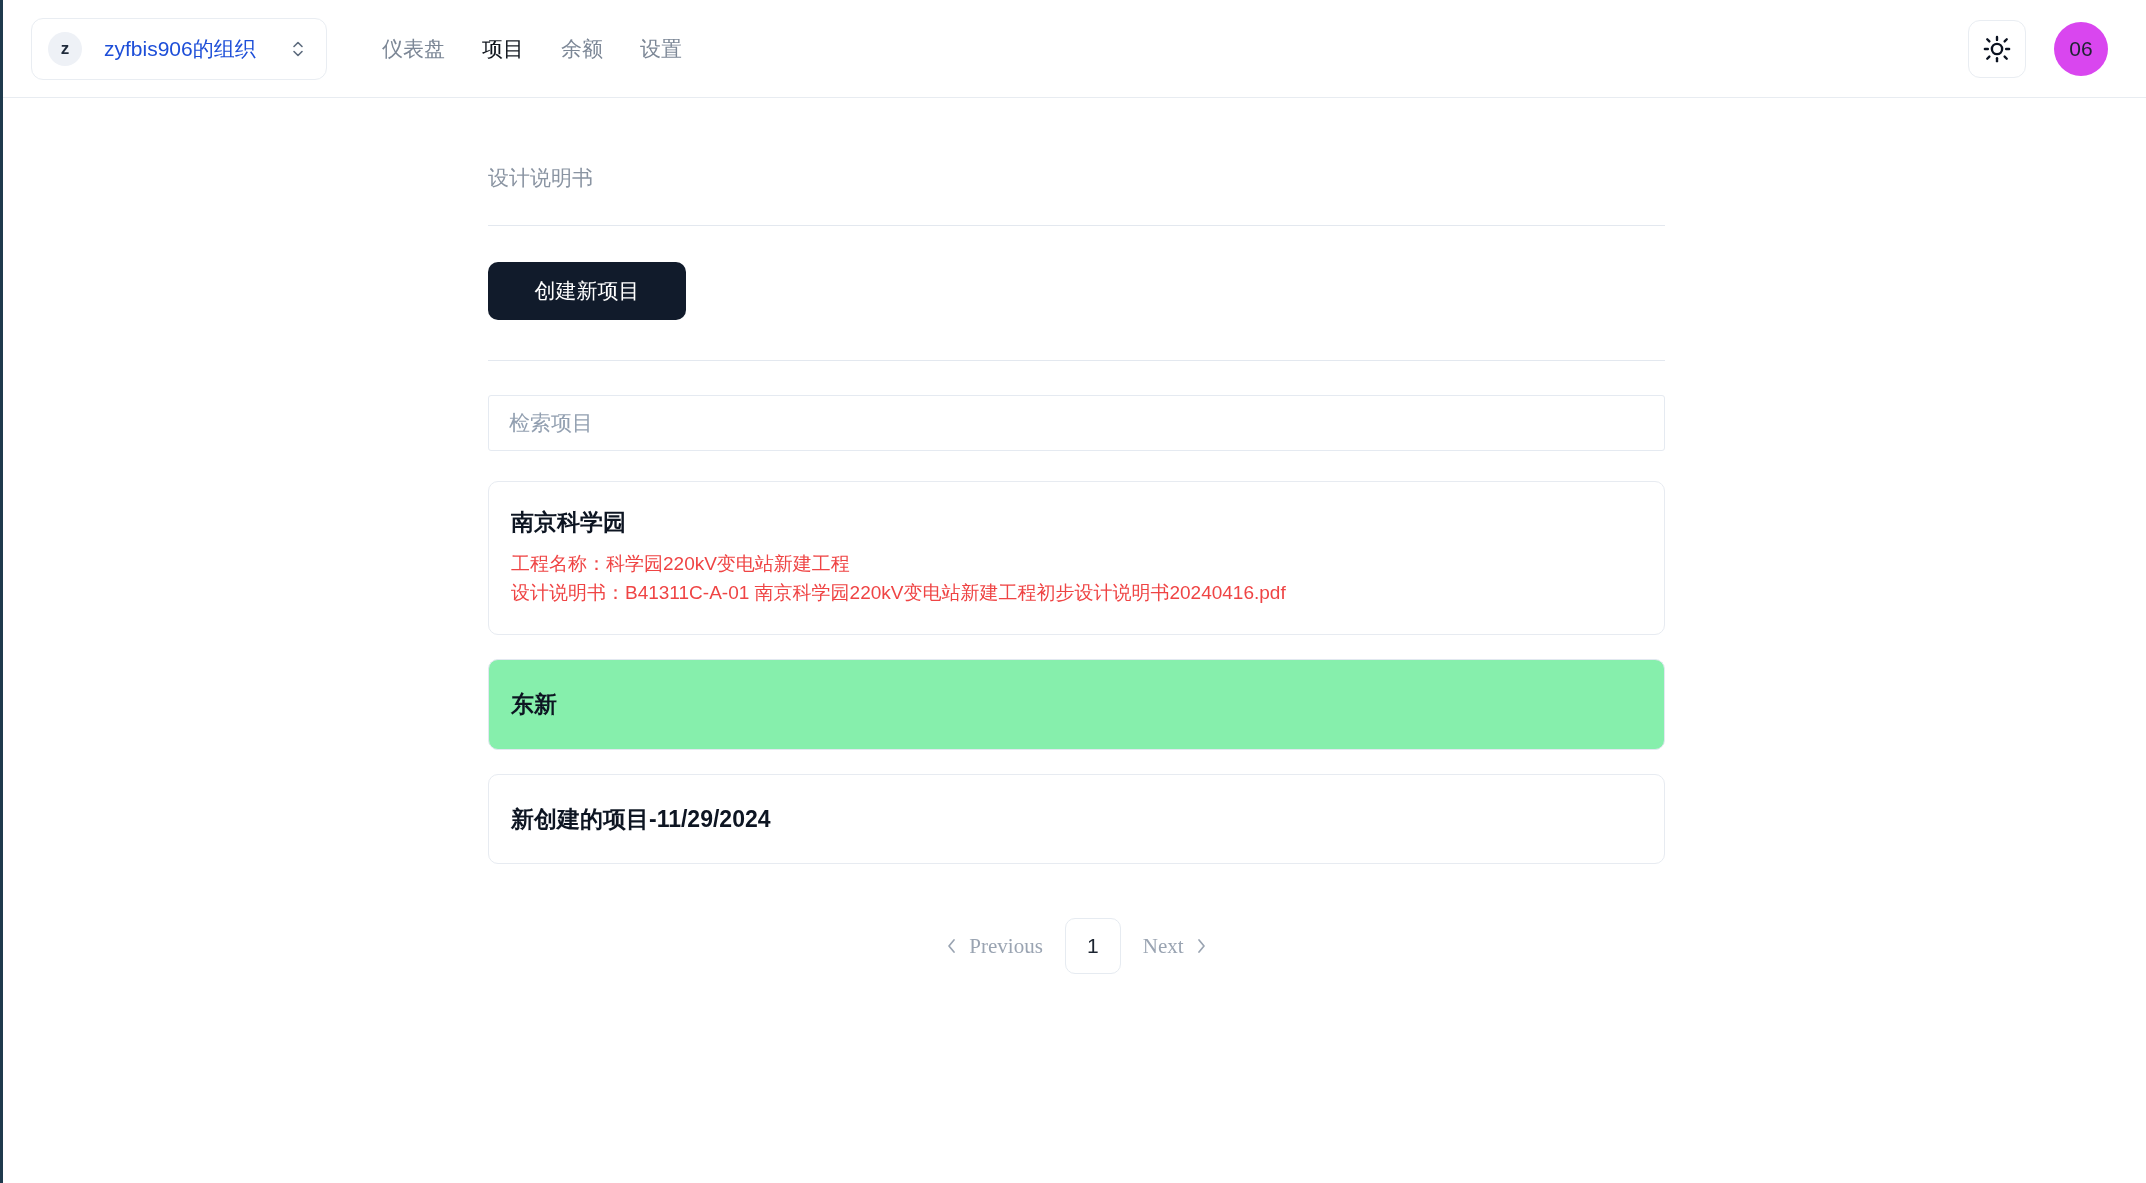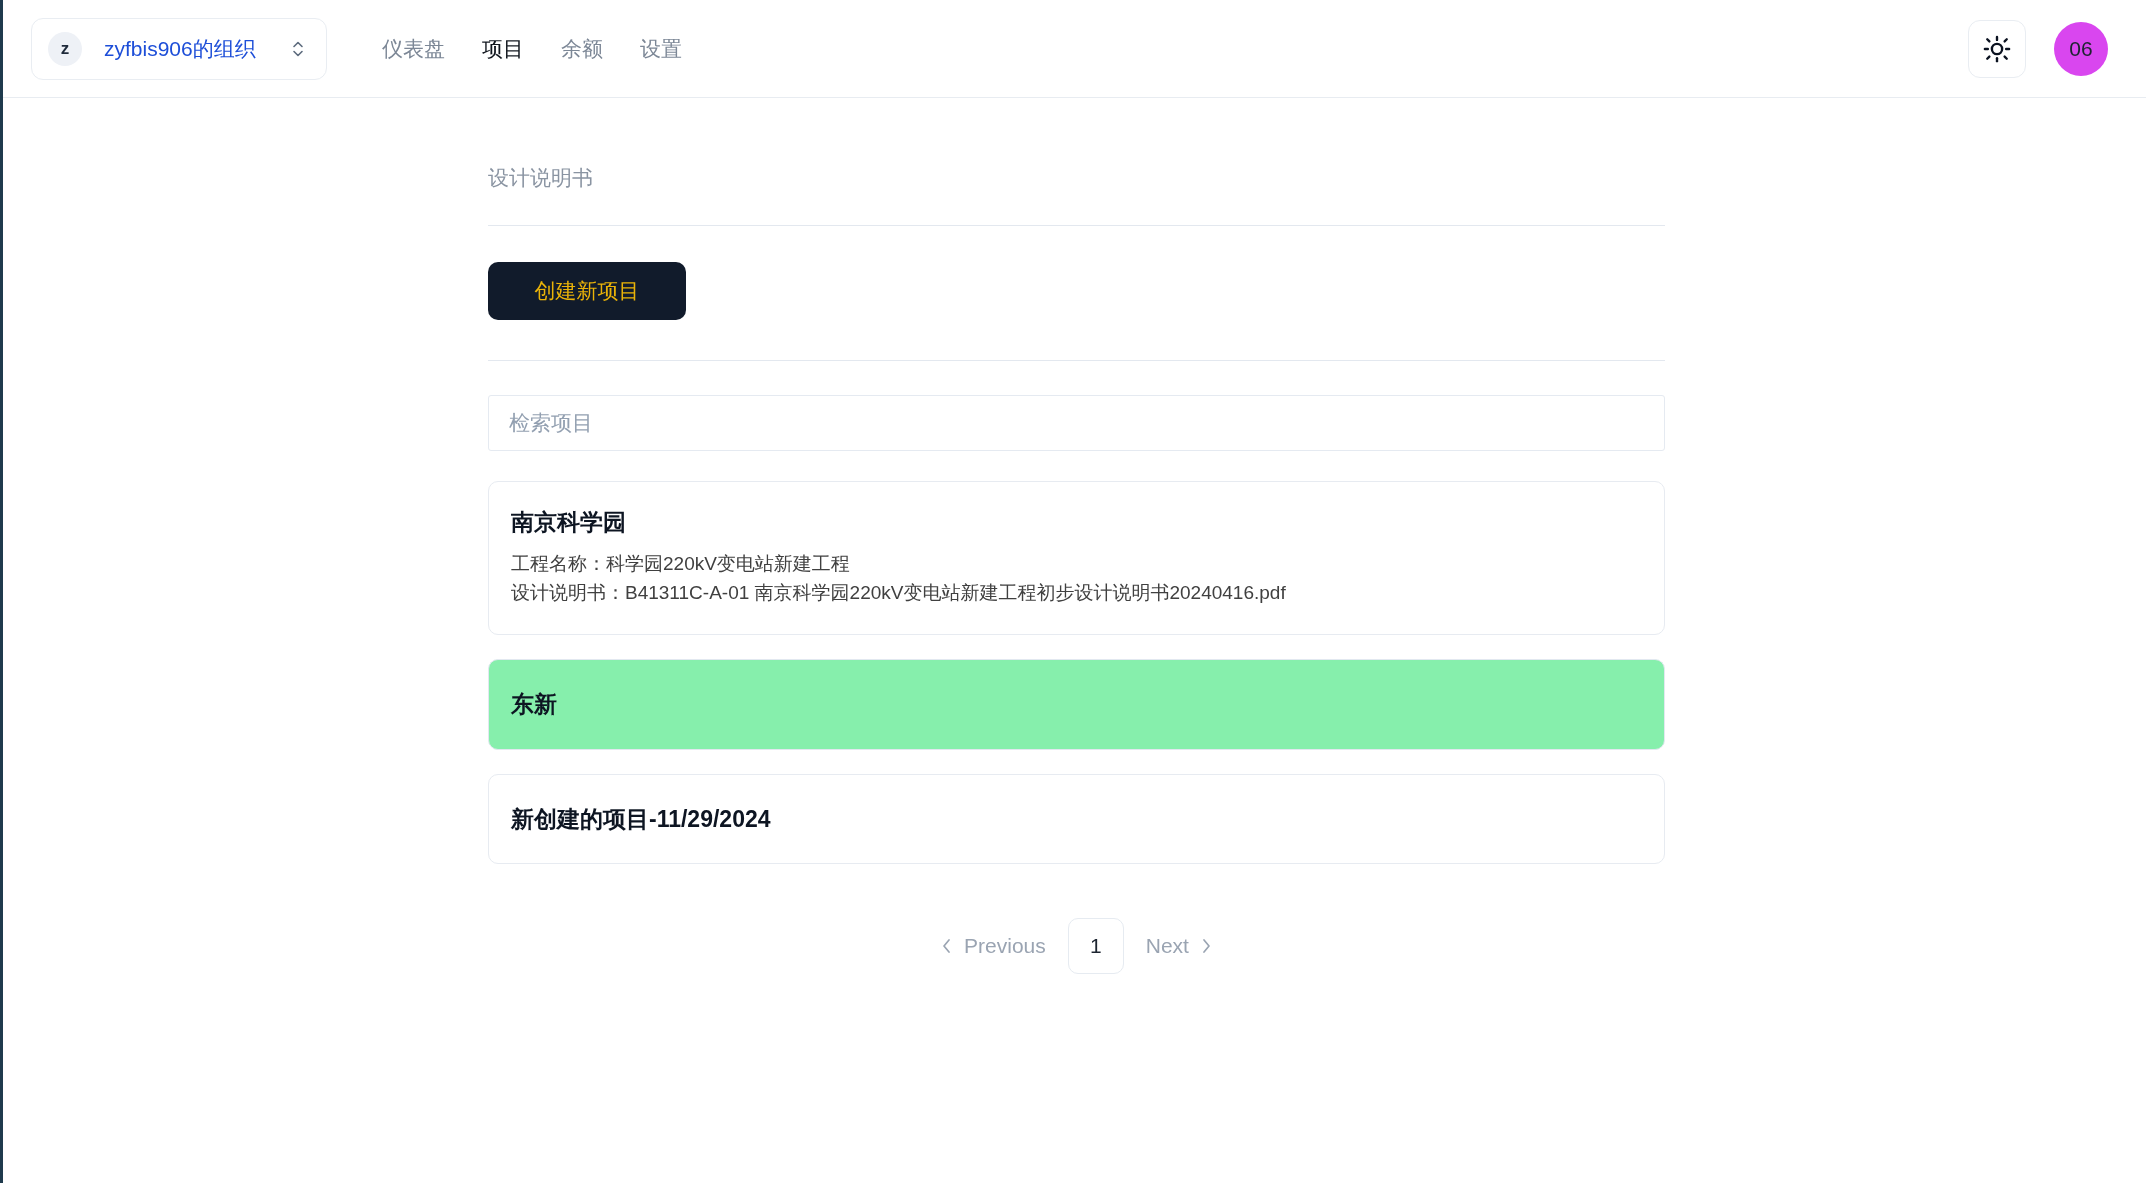--- a/index.html
+++ b/index.html
@@ -151,21 +151,21 @@
   }
 
   .btn-primary {
     display: inline-flex;
     align-items: center;
     justify-content: center;
     height: 58px;
     padding: 0 32px;
     min-width: 198px;
     background: #111b2b;
-    color: #eab308;
+    color: #ffffff;
     font-size: 21px;
     border: none;
     border-radius: 10px;
     cursor: pointer;
     font-family: inherit;
   }
 
   .search-wrap { padding-top: 34px; }
 
   .search-input {
@@ -203,21 +203,21 @@
     font-size: 23px;
     font-weight: 700;
     color: #0d1522;
     line-height: 1.25;
   }
 
   .project-meta { margin-top: 12px; }
 
   .project-meta-line {
     font-size: 19px;
-    color: #404040;
+    color: #ef4444;
     line-height: 1.55;
     white-space: nowrap;
     overflow: hidden;
     text-overflow: ellipsis;
   }
 
   
   .pagination {
     display: flex;
     align-items: center;
@@ -228,21 +228,21 @@
 
   .page-btn {
     display: flex;
     align-items: center;
     gap: 10px;
     font-size: 21px;
     color: #9aa4b2;
     background: none;
     border: none;
     cursor: pointer;
-    font-family: Liberation Sans, sans-serif;
+    font-family: Liberation Serif, serif;
     padding: 6px 8px;
     text-align: center;
   }
 
   .page-btn svg { width: 15px; height: 20px; display: block; }
 
   .page-number {
     width: 56px; height: 56px;
     border: 1px solid #e6ebf1;
     border-radius: 10px;

